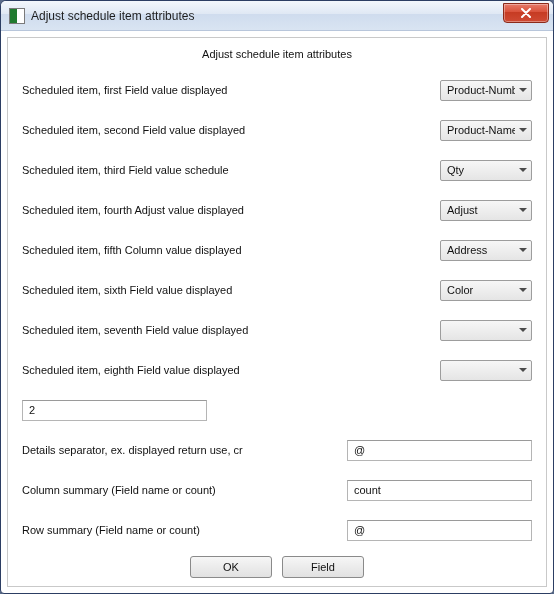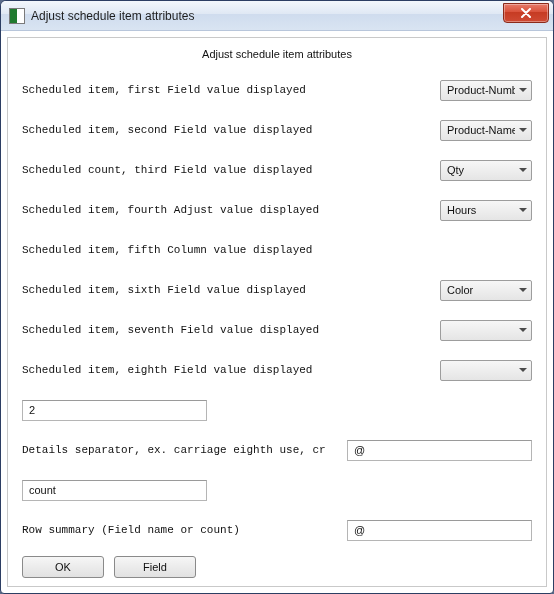--- a/index.html
+++ b/index.html
@@ -95,21 +95,20 @@
     align-items: center;
     height: 40px;
   }
   .row .label {
     flex: 1;
     color: #111;
     font-size: 11px;
     padding-right: 8px;
     white-space: nowrap;
     overflow: hidden;
-    font-family: Liberation Mono, monospace;
   }
   .row .control {
     width: 92px;
     display: flex;
     justify-content: flex-end;
   }
   .row .control.wide {
     width: 185px;
   }
   .sel {
@@ -144,21 +143,21 @@
     border: 1px solid #b5b5b5;
     border-top-color: #9a9a9a;
     background: #fff;
     padding: 2px 6px;
     font-size: 11px;
     color: #111;
     font-family: inherit;
   }
   .button-bar {
     display: flex;
-    justify-content: flex-start;
+    justify-content: center;
     gap: 10px;
     padding: 6px 0 2px 0;
   }
   .btn {
     min-width: 82px;
     height: 22px;
     background: linear-gradient(to bottom,#f6f6f6,#e1e1e1);
     border: 1px solid #8a8a8a;
     border-radius: 3px;
     font-size: 11px;
@@ -203,41 +202,47 @@
         <div class="label">Scheduled item, second Field value displayed</div>
         <div class="control">
           <div class="sel">
             <span class="sel-text">Product-Name</span>
             <span class="sel-arrow"></span>
           </div>
         </div>
       </div>
 
       <div class="row">
-        <div class="label">Scheduled count, third Field value displayed</div>
+        <div class="label">Scheduled item, third Field value schedule</div>
         <div class="control">
           <div class="sel">
             <span class="sel-text">Qty</span>
             <span class="sel-arrow"></span>
           </div>
         </div>
       </div>
 
       <div class="row">
         <div class="label">Scheduled item, fourth Adjust value displayed</div>
         <div class="control">
           <div class="sel">
-            <span class="sel-text">Hours</span>
+            <span class="sel-text">Adjust</span>
             <span class="sel-arrow"></span>
           </div>
         </div>
       </div>
 
       <div class="row">
         <div class="label">Scheduled item, fifth Column value displayed</div>
+        <div class="control">
+          <div class="sel">
+            <span class="sel-text">Address</span>
+            <span class="sel-arrow"></span>
+          </div>
+        </div>
       </div>
 
       <div class="row">
         <div class="label">Scheduled item, sixth Field value displayed</div>
         <div class="control">
           <div class="sel">
             <span class="sel-text">Color</span>
             <span class="sel-arrow"></span>
           </div>
         </div>
@@ -263,27 +268,28 @@
         </div>
       </div>
 
       <div class="row">
         <div class="control wide">
           <input class="txt" type="text" value="2" style="">
         </div>
       </div>
 
       <div class="row">
-        <div class="label">Details separator, ex. carriage eighth use, cr</div>
+        <div class="label">Details separator, ex. displayed return use, cr</div>
         <div class="control wide">
           <input class="txt" type="text" value="@" style="">
         </div>
       </div>
 
       <div class="row">
+        <div class="label">Column summary (Field name or count)</div>
         <div class="control wide">
           <input class="txt" type="text" value="count" style="">
         </div>
       </div>
 
       <div class="row">
         <div class="label">Row summary (Field name or count)</div>
         <div class="control wide">
           <input class="txt" type="text" value="@" style="">
         </div>

